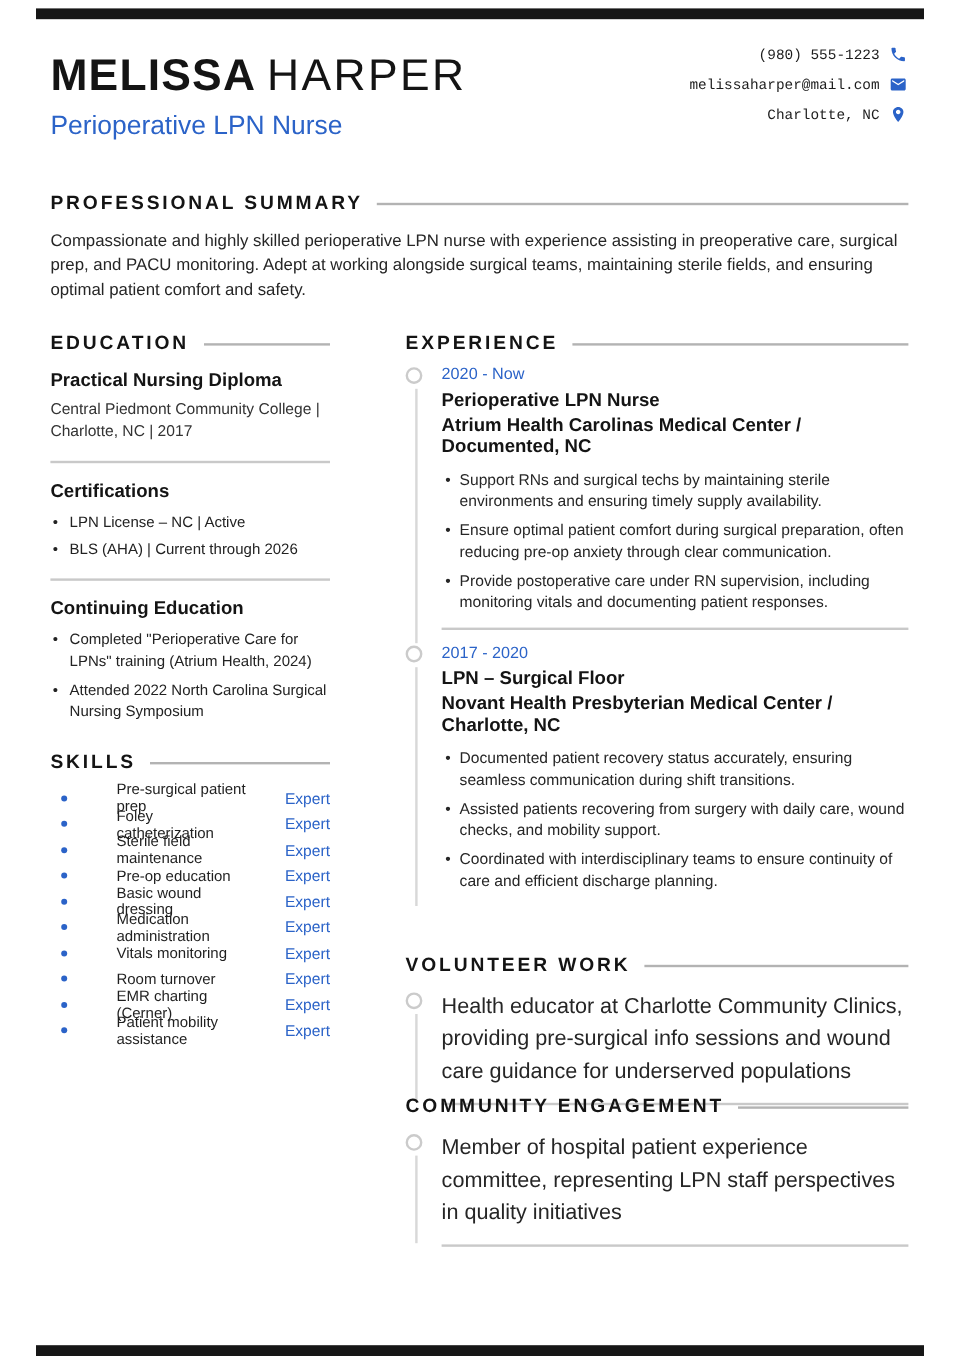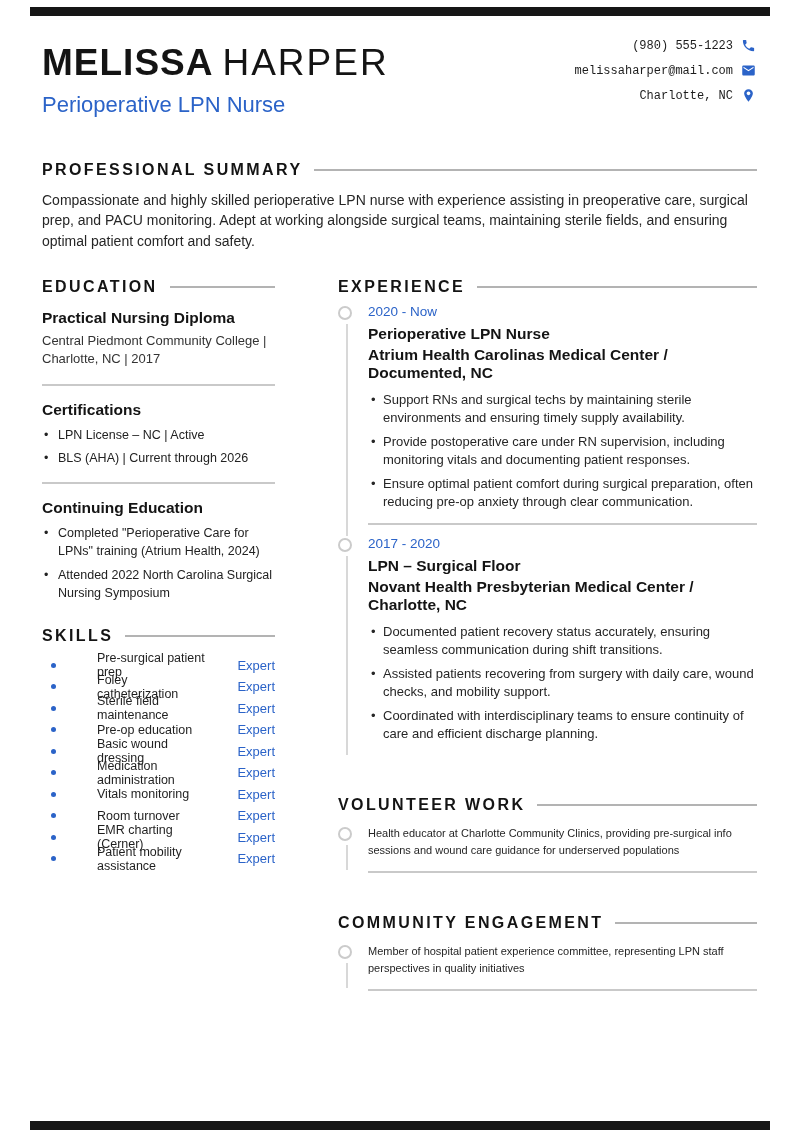--- a/index.html
+++ b/index.html
@@ -74,21 +74,21 @@
   .jtitle{margin-top:6px;font-size:15.5px;font-weight:700;color:var(--ink);}
   .jcompany{margin-top:3px;font-size:15.5px;font-weight:700;color:var(--ink);}
   ul.jbullets{list-style:none;margin:9px 0 0;padding:0;}
   ul.jbullets li{position:relative;padding-left:15px;font-size:13px;line-height:1.35;color:var(--body);margin-bottom:7px;}
   ul.jbullets li::before{content:'\2022';position:absolute;left:3px;color:var(--body);}
   .entry-div{border:none;border-top:2px solid var(--divider);margin:13px 0 11px 30px;}
 
   .vol-block{position:absolute;left:0;top:518px;width:100%;}
   .comm-block{position:absolute;left:0;top:636px;width:100%;}
   .tl-note{margin-top:11px;}
-  .tl-text{margin:4px 0 0;font-size:11px;line-height:1.5;color:var(--body);}
+  .tl-text{margin:4px 0 0;font-size:18px;line-height:1.5;color:var(--body);}
 </style>
 </head>
 <body>
 
 <div class="bar top"></div>
 <div class="bar bottom"></div>
 
 <div class="name"><span>MELISSA</span><span class="last">HARPER</span></div>
 <div class="job-title">Perioperative LPN Nurse</div>
 
@@ -210,22 +210,22 @@
     <div class="rule"></div>
   </div>
 
   <div class="tl-item job lt-j1">
     <span class="tl-circle"></span>
     <div class="jdate">2020 - Now</div>
     <div class="jtitle">Perioperative LPN Nurse</div>
     <div class="jcompany">Atrium Health Carolinas Medical Center / Documented, NC</div>
     <ul class="jbullets">
       <li>Support RNs and surgical techs by maintaining sterile environments and ensuring timely supply availability.</li>
+      <li>Ensure optimal patient comfort during surgical preparation, often reducing pre-op anxiety through clear communication.</li>
       <li>Provide postoperative care under RN supervision, including monitoring vitals and documenting patient responses.</li>
-      <li>Ensure optimal patient comfort during surgical preparation, often reducing pre-op anxiety through clear communication.</li>
     </ul>
   </div>
   <hr class="entry-div">
 
   <div class="tl-item job lt-j2">
     <span class="tl-circle"></span>
     <div class="jdate">2017 - 2020</div>
     <div class="jtitle">LPN – Surgical Floor</div>
     <div class="jcompany">Novant Health Presbyterian Medical Center / Charlotte, NC</div>
     <ul class="jbullets">

